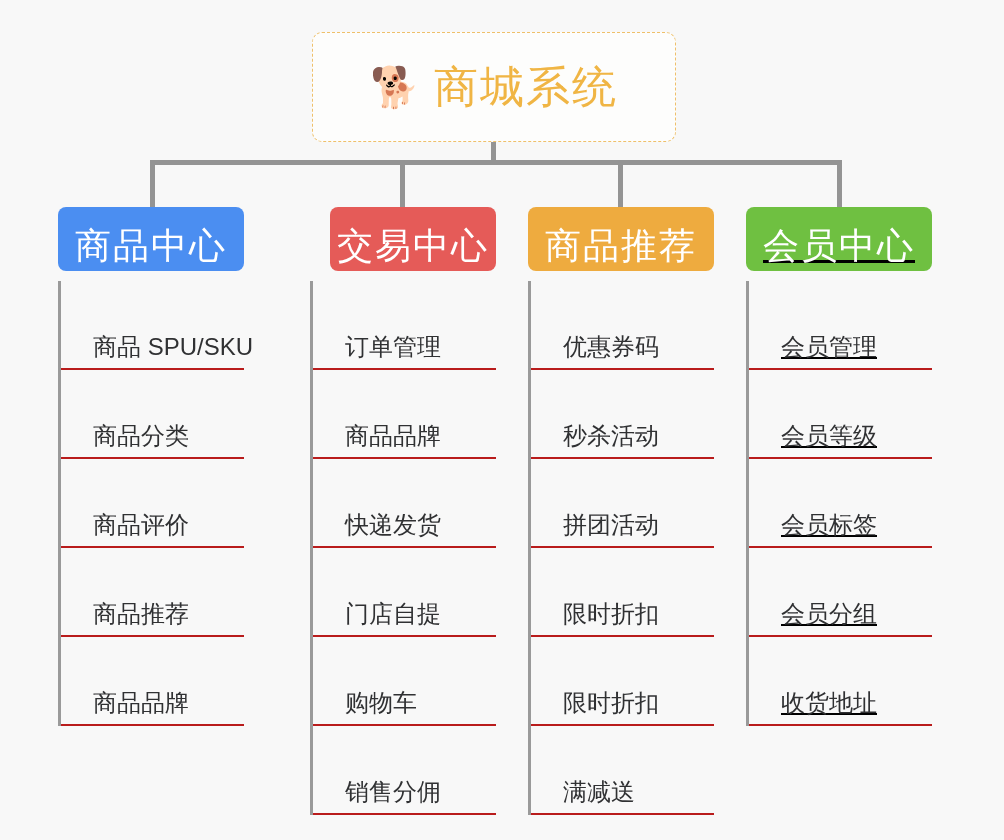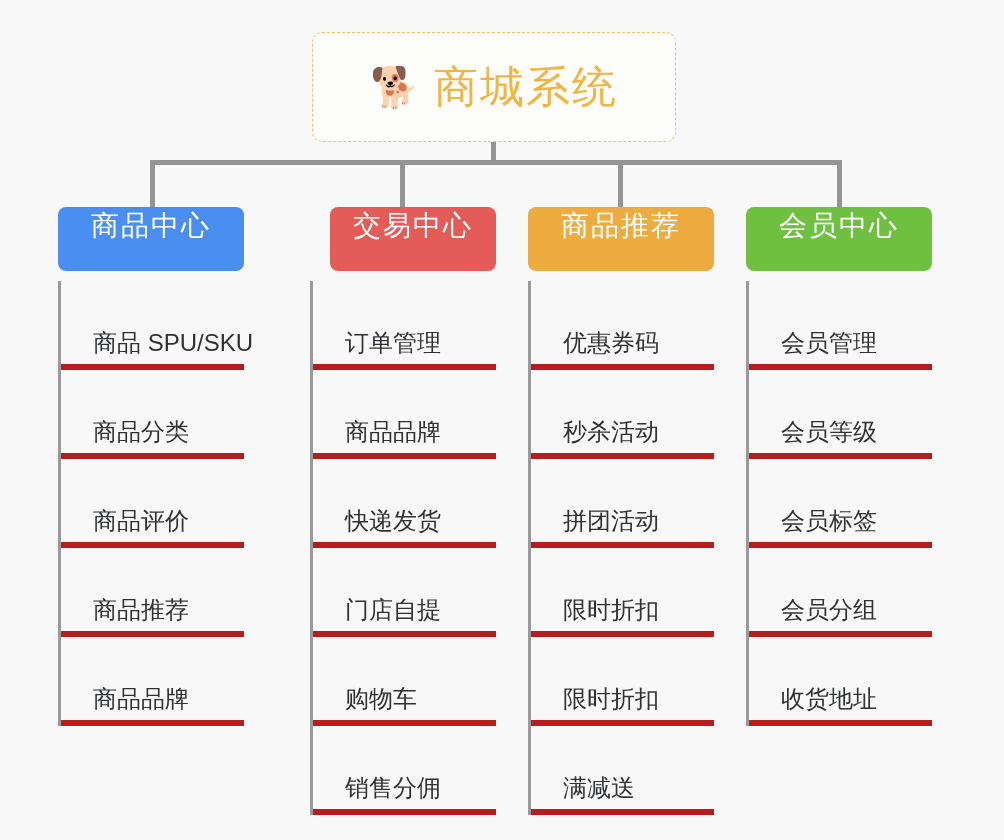--- a/index.html
+++ b/index.html
@@ -77,41 +77,41 @@
   
   .column {
     position: absolute;
     top: 207px;
   }
   .col-header {
     box-sizing: border-box;
     height: 64px;
     border-radius: 8px;
     display: flex;
-    align-items: flex-start;
+    align-items: flex-end;
     justify-content: center;
     color: #ffffff;
-    font-size: 28px;
+    font-size: 36px;
     letter-spacing: 2px;
     white-space: nowrap;
   }
 
   
   .leaf-list {
     position: relative;
     margin-top: 10px;
     padding-left: 0;
     border-left: 3px solid #9a9a9a;
   }
   .leaf-item {
     box-sizing: border-box;
     height: 89px;
     display: flex;
     align-items: flex-end;
-    border-bottom: 6px solid #b91c1c;
+    border-bottom: 2px solid #b91c1c;
     padding-left: 32px;
     padding-bottom: 4px;
   }
   .leaf-label {
     font-size: 24px;
     color: #303133;
     white-space: nowrap;
     line-height: 1.2;
     padding-bottom: 2px;
   }
@@ -201,21 +201,21 @@
         </div>
       <div class="leaf-item">
           <span class="leaf-label">限时折扣</span>
         </div>
       <div class="leaf-item">
           <span class="leaf-label">满减送</span>
         </div>
     </div>
   </div>
 
-  <div class="column" style="left:746px;width:186px;">
+  <div class="column" style="left:746px;width:186px;text-decoration:underline;">
     <div class="col-header" style="background:#6fc041;">
       <span>会员中心</span>
     </div>
     <div class="leaf-list">
       <div class="leaf-item">
           <span class="leaf-label">会员管理</span>
         </div>
       <div class="leaf-item">
           <span class="leaf-label">会员等级</span>
         </div>

